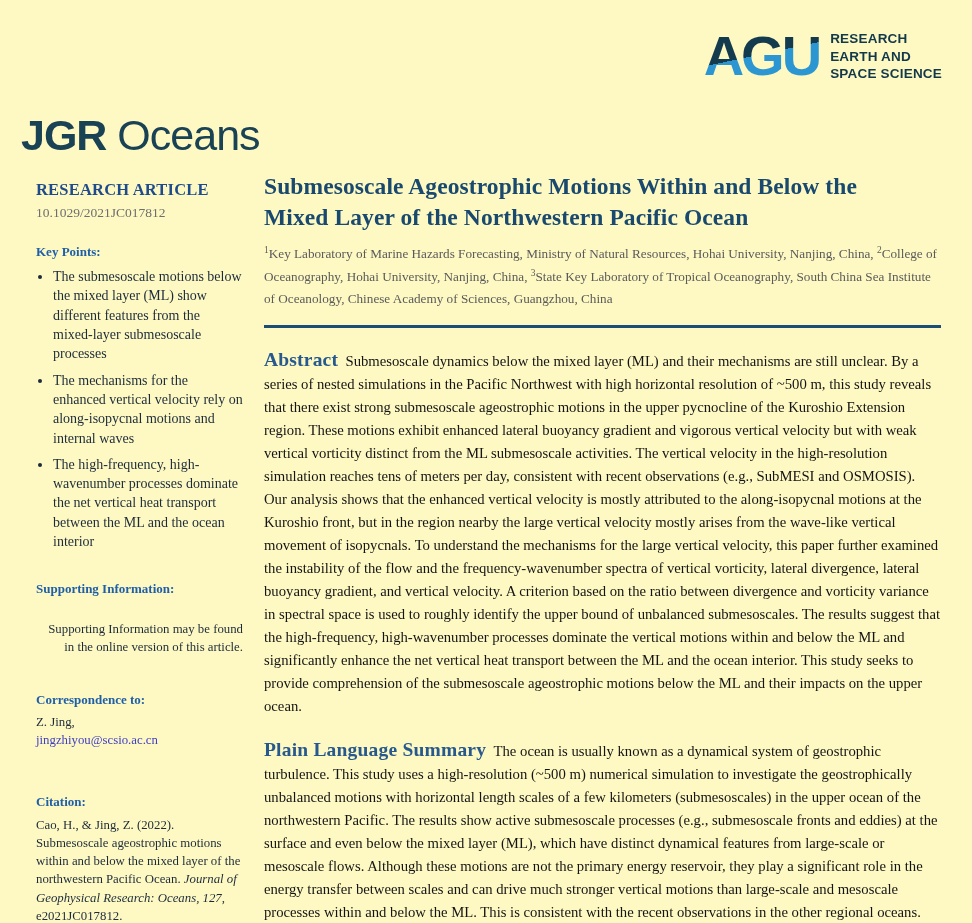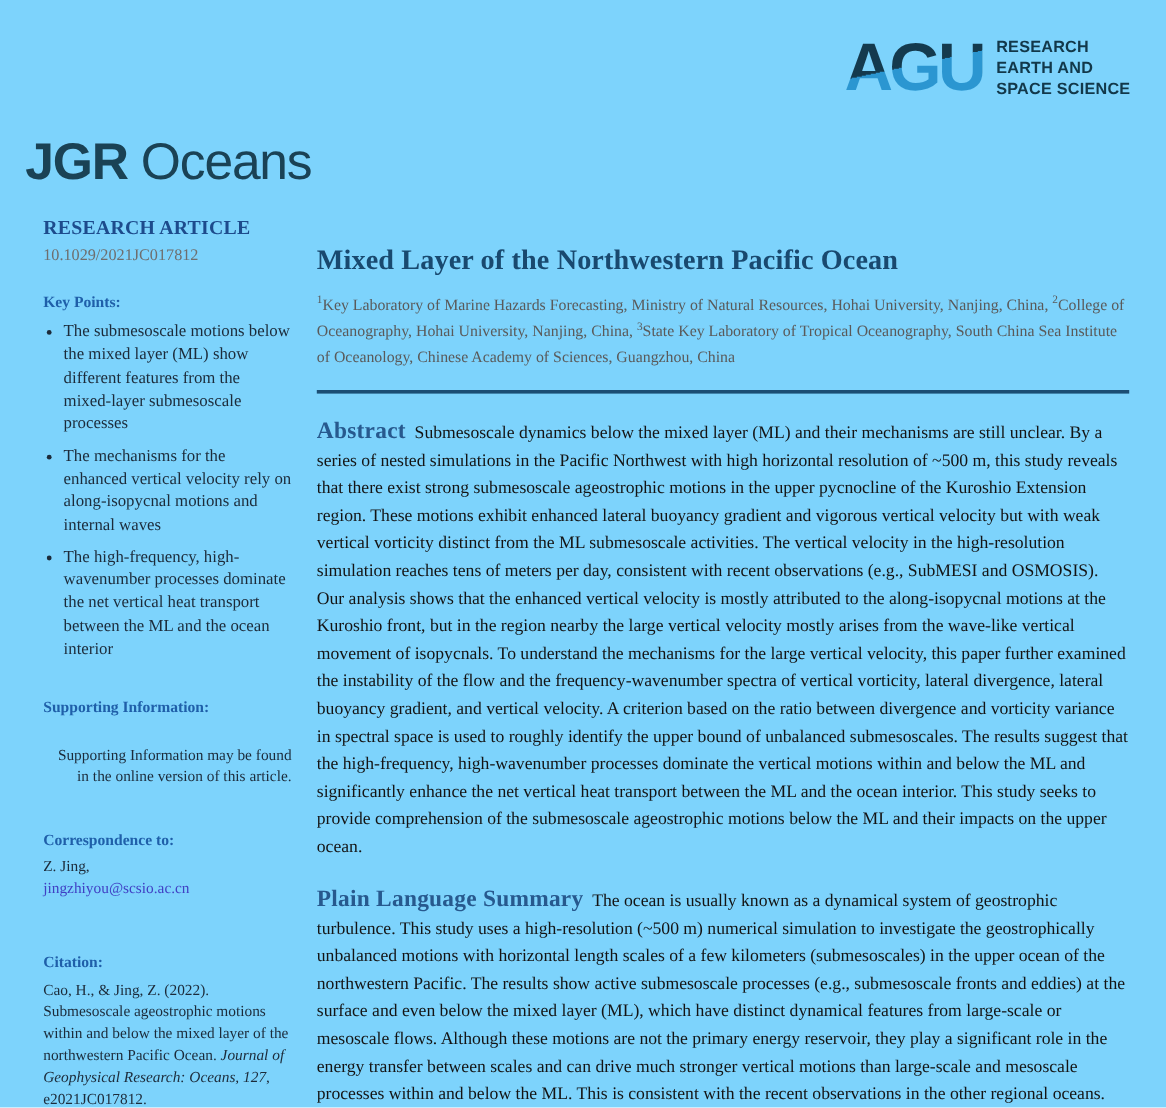--- a/index.html
+++ b/index.html
@@ -1,18 +1,18 @@
 <!DOCTYPE html>
 <html><head>
 <meta charset="utf-8">
 <style>
   * { margin:0; padding:0; box-sizing:border-box; }
   html,body { background:#ffffff; }
   body { font-family:"Liberation Serif", serif; color:#1a1a1a; }
-  .page { position:relative; width:972px; height:923px; background:#7dd3fc; overflow:hidden; }
+  .page { position:relative; width:972px; height:923px; background:#fef9c3; overflow:hidden; }
 
   
   .agu-logo { position:absolute; top:30px; right:30px; display:flex; align-items:center; gap:11px; }
   .agu-word {
     font-family:"Liberation Sans", sans-serif; font-weight:bold;
     font-size:56px; line-height:0.9; letter-spacing:-3px;
     background:linear-gradient(168deg, #143a4e 0%, #143a4e 47%, #2b96d1 47%, #2b96d1 100%);
     -webkit-background-clip:text; background-clip:text; color:transparent;
   }
   .agu-tagline {
@@ -116,21 +116,21 @@
     </div>
 
     <div class="history">
       <div>Received 21 JUL 2021</div>
 
     </div>
   </div>
 
   <div class="main">
     <div class="title">
-      <br>
+      <span>Submesoscale Ageostrophic Motions Within and Below the</span><br>
       <span>Mixed Layer of the Northwestern Pacific Ocean</span>
     </div>
 
 
     <div class="affiliations">
       <sup>1</sup><span>Key Laboratory of Marine Hazards Forecasting, Ministry of Natural Resources, Hohai University, Nanjing, China, </span><sup>2</sup><span>College of Oceanography, Hohai University, Nanjing, China, </span><sup>3</sup><span>State Key Laboratory of Tropical Oceanography, South China Sea Institute of Oceanology, Chinese Academy of Sciences, Guangzhou, China</span>
     </div>
 
     <div class="rule-top"></div>
 

